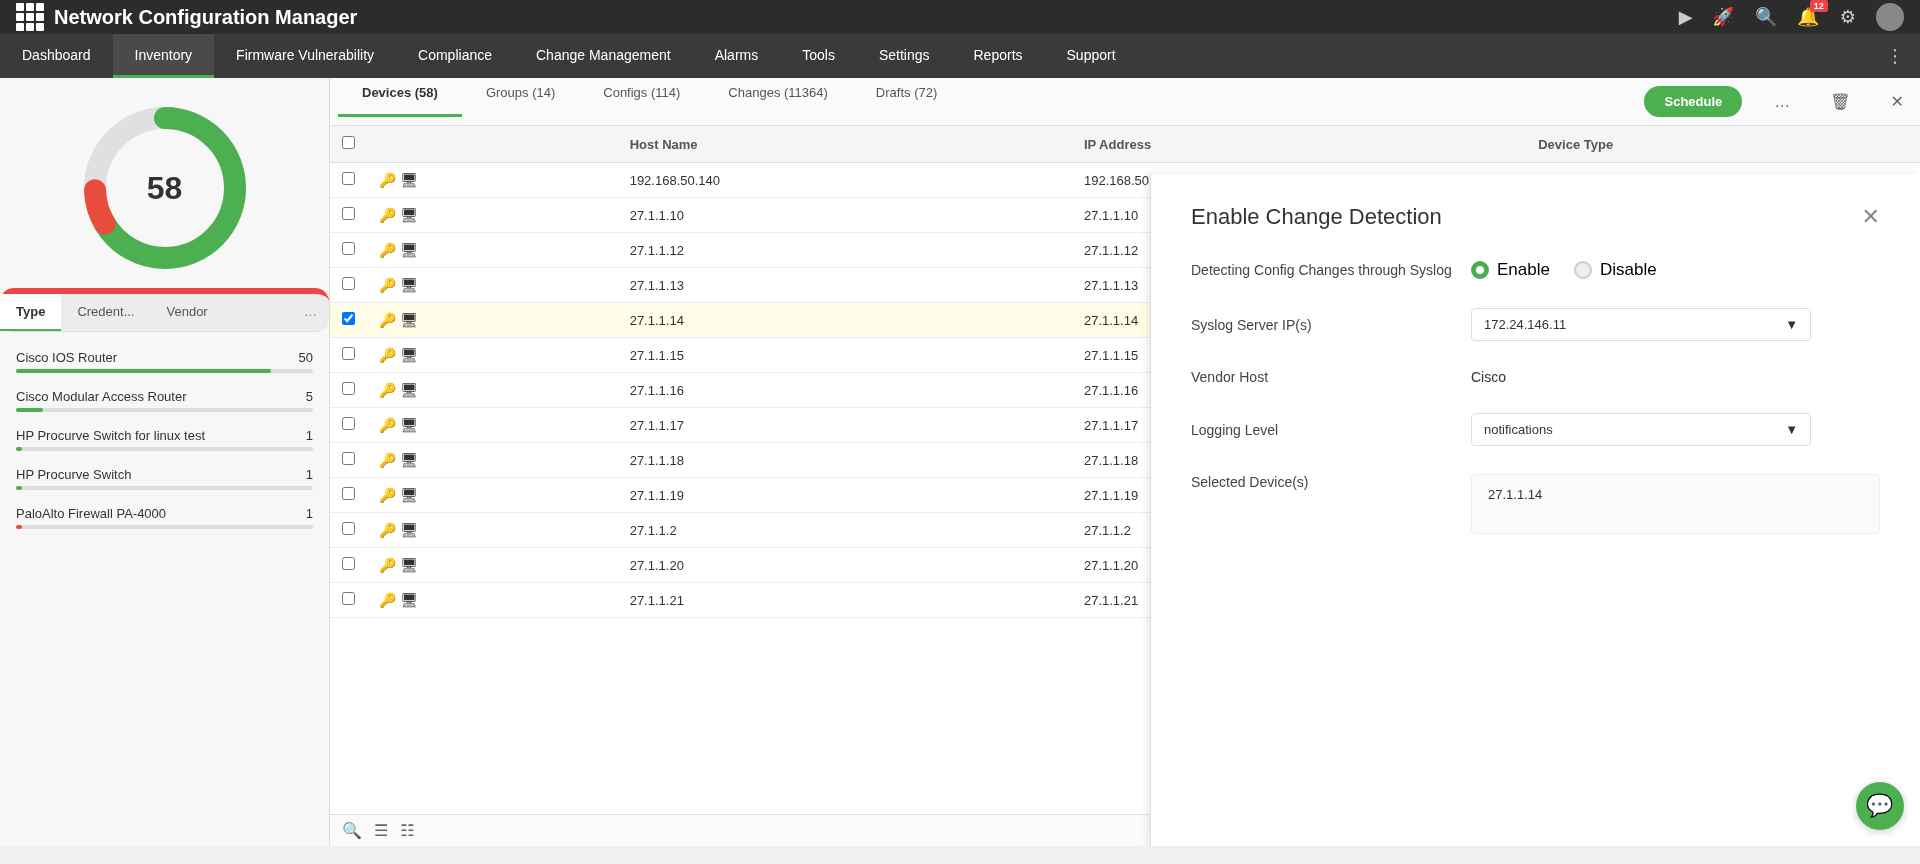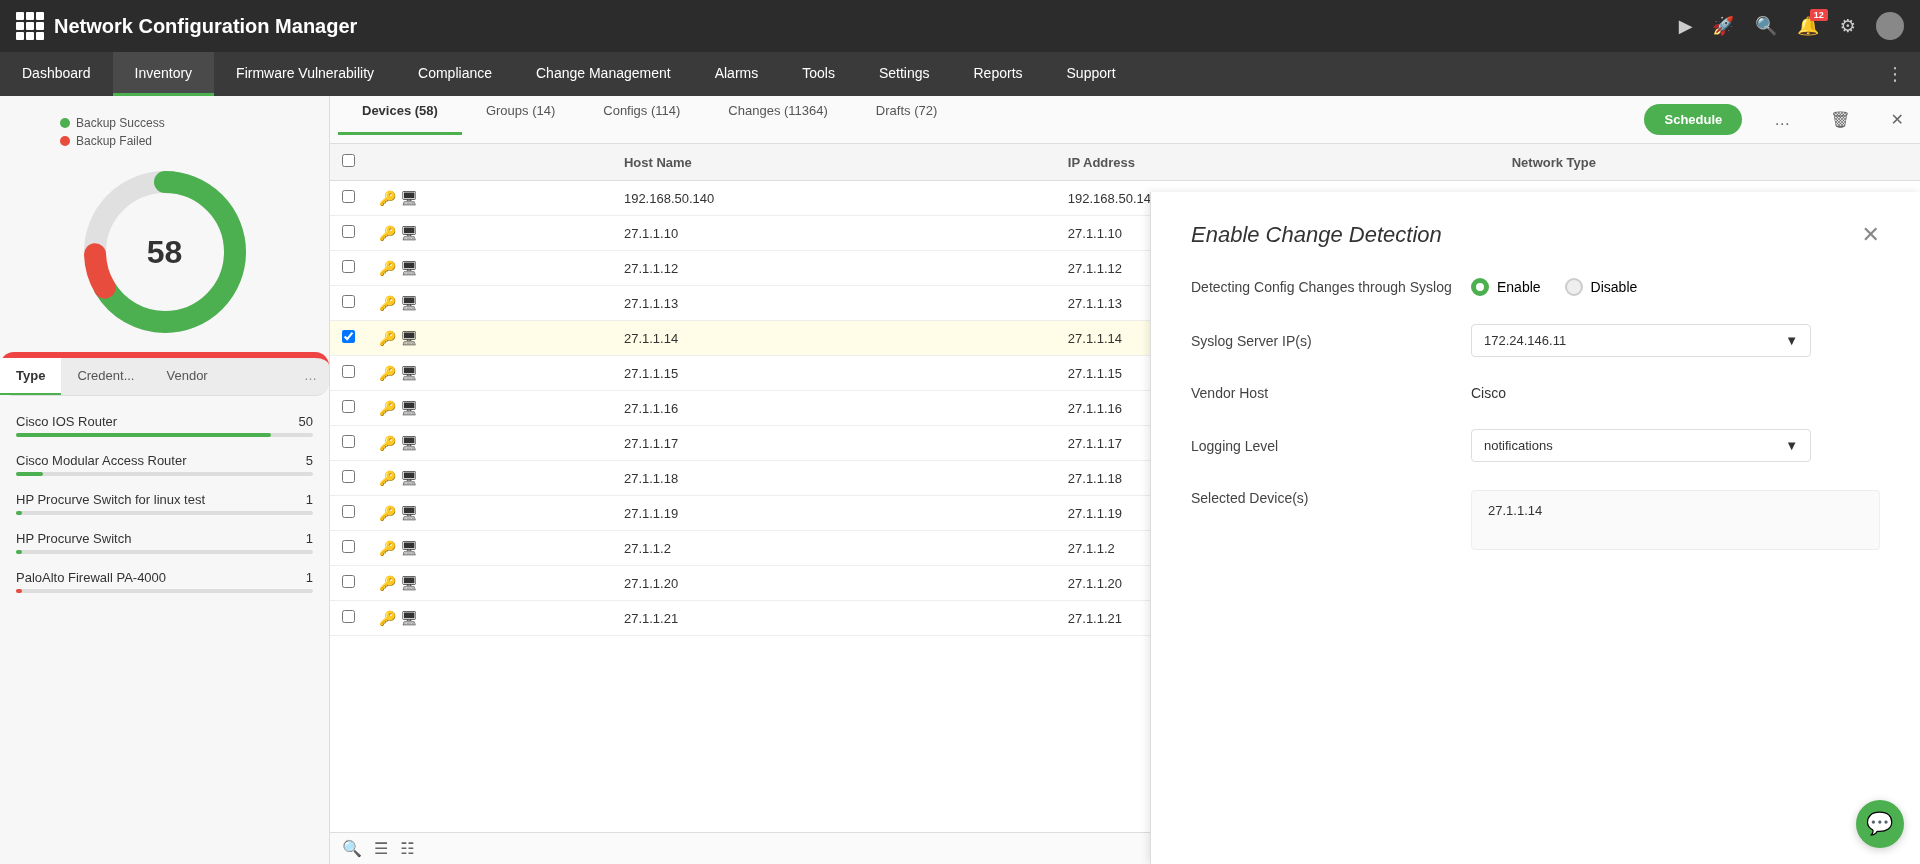--- a/index.html
+++ b/index.html
@@ -1,21 +1,21 @@
 <!DOCTYPE html>
 <html><head>
   <meta charset="utf-8">
   <style>
     * { box-sizing: border-box; margin: 0; padding: 0; font-family: Arial, sans-serif; }
     body { width: 1920px; height: 864px; overflow: hidden; background: #f0f0f0; }
 
     
     .topbar {
       background: #2c2c2c;
-      height: 52px;
+      height: 34px;
       display: flex;
       align-items: center;
       padding: 0 16px;
       color: white;
     }
     .topbar-logo {
       display: flex;
       align-items: center;
       gap: 10px;
       font-size: 20px;
@@ -329,21 +329,20 @@
     .modal-header {
       display: flex;
       justify-content: space-between;
       align-items: center;
       margin-bottom: 30px;
     }
     .modal-title {
       font-size: 22px;
       color: #333;
       font-weight: 400;
-      font-style: italic;
     }
     .modal-close {
       background: none;
       border: none;
       font-size: 22px;
       cursor: pointer;
       color: #888;
     }
     .modal-row {
       display: flex;
@@ -361,21 +360,21 @@
     }
     .radio-group {
       display: flex;
       align-items: center;
       gap: 24px;
     }
     .radio-option {
       display: flex;
       align-items: center;
       gap: 8px;
-      font-size: 14px;
+      font-size: 17px;
       cursor: pointer;
     }
     .radio-circle {
       width: 18px;
       height: 18px;
       border-radius: 50%;
       border: 2px solid #ccc;
       display: flex;
       align-items: center;
       justify-content: center;
@@ -503,30 +502,20 @@
   <div class="navbar-item">
     <span>Support</span>
   </div>
   <div class="navbar-more">⋮</div>
 </div>
 
 <div class="main">
 
   <div class="sidebar">
     <div class="donut-section">
-      <div class="donut-legend">
-        <div class="legend-item">
-          <div class="legend-dot" style="background:#4caf50;"></div>
-          <span>Backup Success</span>
-        </div>
-        <div class="legend-item">
-          <div class="legend-dot" style="background:#e74c3c;"></div>
-          <span>Backup Failed</span>
-        </div>
-      </div>
       <div class="donut-wrap">
         <svg width="180" height="180" viewBox="0 0 180 180">
 
           <circle cx="90" cy="90" r="70" fill="none" stroke="#e0e0e0" stroke-width="22"></circle>
 
           <circle cx="90" cy="90" r="70" fill="none" stroke="#4caf50" stroke-width="22" stroke-dasharray="402 440" stroke-dashoffset="110" stroke-linecap="round" transform="rotate(-90 90 90)"></circle>
 
           <circle cx="90" cy="90" r="70" fill="none" stroke="#e74c3c" stroke-width="22" stroke-dasharray="35 440" stroke-dashoffset="-292" stroke-linecap="round" transform="rotate(-90 90 90)"></circle>
         </svg>
         <div class="donut-label">58</div>
@@ -628,21 +617,21 @@
     </div>
 
     <div class="table-wrap">
       <table>
         <thead>
           <tr>
             <th class="checkbox-cell"><input type="checkbox" style=""></th>
             <th></th>
             <th>Host Name</th>
             <th>IP Address</th>
-            <th>Network Type</th>
+            <th>Device Type</th>
           </tr>
         </thead>
         <tbody id="device-tbody">
         <tr>
               <td class="checkbox-cell"><input type="checkbox" style=""></td>
               <td><span style="font-size:14px;">🔑&nbsp;🖥</span></td>
               <td>192.168.50.140</td>
               <td>192.168.50.140</td>
               <td>Cisco Router</td>
             </tr>

